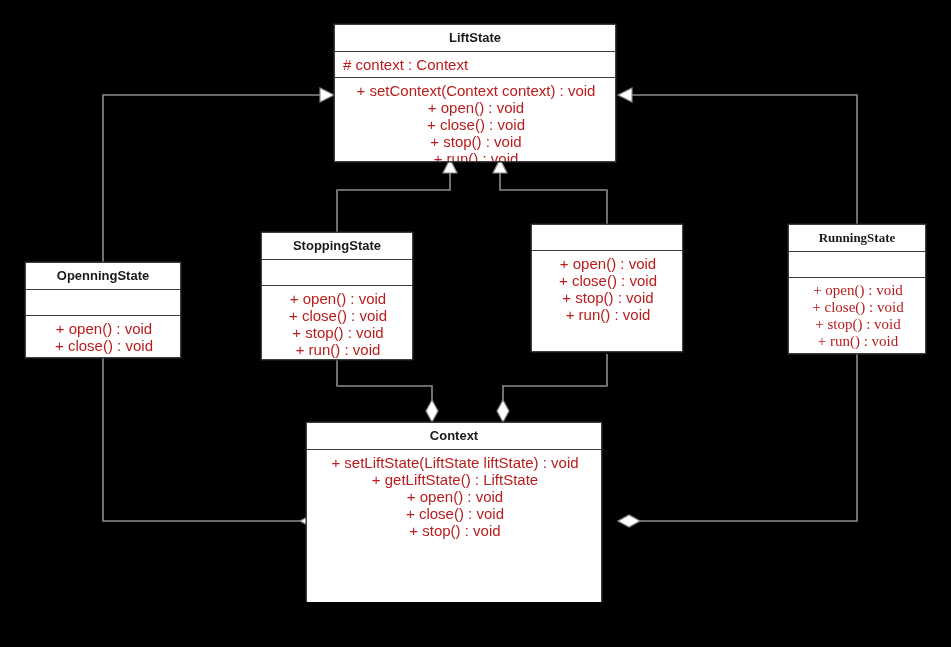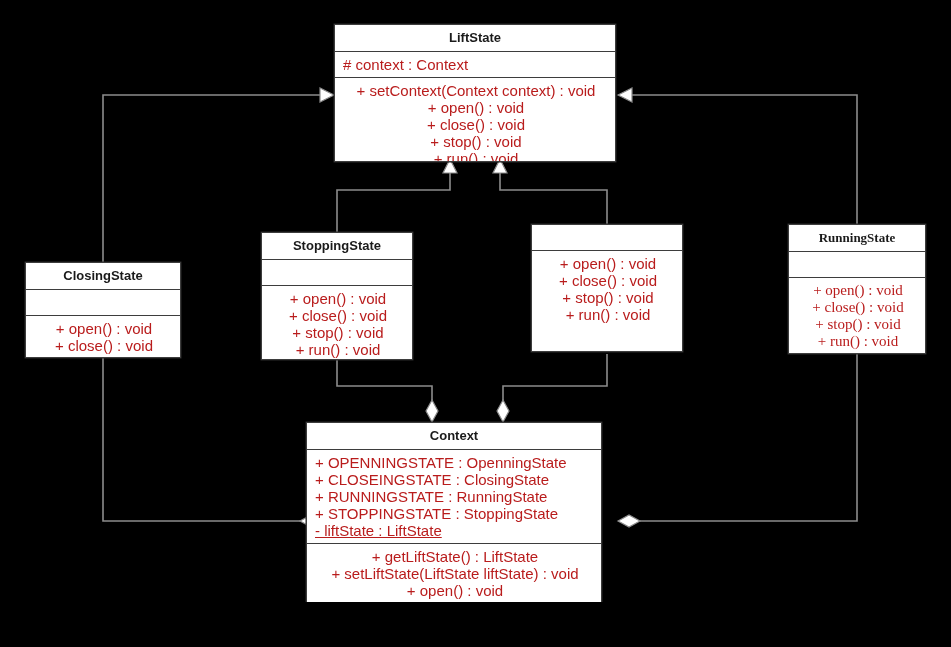--- a/index.html
+++ b/index.html
@@ -120,21 +120,21 @@
     <div class="uml-compartment last">
       <div class="uml-line">+ setContext(Context context) : void</div>
       <div class="uml-line">+ open() : void</div>
       <div class="uml-line">+ close() : void</div>
       <div class="uml-line">+ stop() : void</div>
       <div class="uml-line">+ run() : void</div>
     </div>
   </div>
 
   <div class="uml-class" style="left:25px; top:262px; width:156px; height:96px;">
-    <div class="uml-title">ClosingState</div>
+    <div class="uml-title">OpenningState</div>
     <div class="uml-compartment empty"></div>
     <div class="uml-compartment last">
       <div class="uml-line">+ open() : void</div>
       <div class="uml-line">+ close() : void</div>
       <div class="uml-line">+ stop() : void</div>
 
     </div>
   </div>
 
   <div class="uml-class" style="left:261px; top:232px; width:152px; height:128px;">
@@ -164,30 +164,23 @@
     <div class="uml-compartment last">
       <div class="uml-line">+ open() : void</div>
       <div class="uml-line">+ close() : void</div>
       <div class="uml-line">+ stop() : void</div>
       <div class="uml-line">+ run() : void</div>
     </div>
   </div>
 
   <div class="uml-class" style="left:306px; top:422px; width:296px; height:200px;">
     <div class="uml-title">Context</div>
-    <div class="uml-compartment">
-      <div class="uml-line">+ OPENNINGSTATE : OpenningState</div>
-      <div class="uml-line">+ CLOSEINGSTATE : ClosingState</div>
-      <div class="uml-line">+ RUNNINGSTATE : RunningState</div>
-      <div class="uml-line">+ STOPPINGSTATE : StoppingState</div>
-      <div class="uml-line static-underline">- liftState : LiftState</div>
-    </div>
     <div class="uml-compartment last">
+      <div class="uml-line">+ setLiftState(LiftState liftState) : void</div>
       <div class="uml-line">+ getLiftState() : LiftState</div>
-      <div class="uml-line">+ setLiftState(LiftState liftState) : void</div>
       <div class="uml-line">+ open() : void</div>
       <div class="uml-line">+ close() : void</div>
       <div class="uml-line">+ stop() : void</div>
 
     </div>
   </div>
 
 </div>
 
 </body></html>

